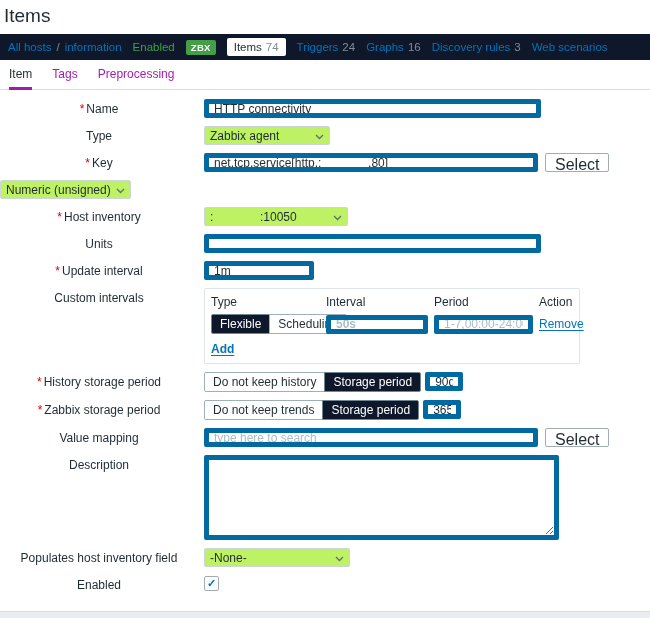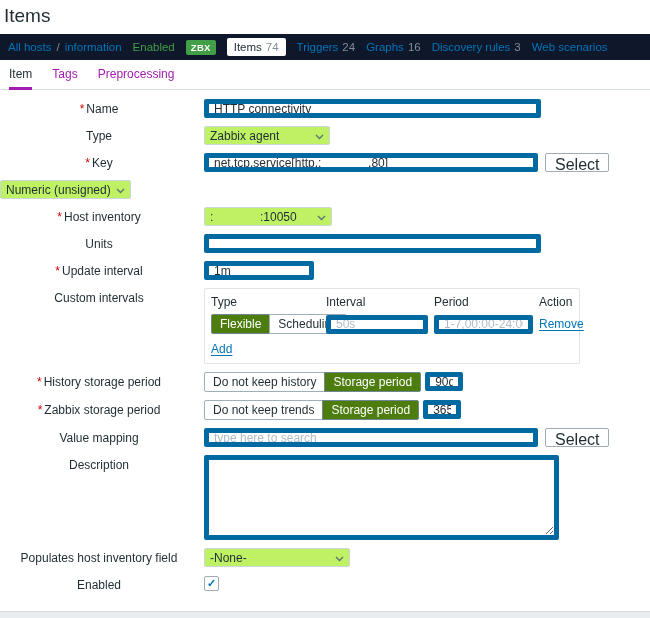--- a/index.html
+++ b/index.html
@@ -82,34 +82,34 @@
     color: #1f2c33; font-size: 16px; padding: 2px 9px; height: 19px;
     margin-left: 7px; cursor: pointer; font-family: "Liberation Sans", sans-serif;
   }
   
   .ci-box {
     border: 1px solid #dfe4e7; border-radius: 2px;
     width: 376px; padding: 6px 8px 7px 6px;
   }
   .ci-grid { display: grid; grid-template-columns: 115px 108px 105px auto; align-items: center; }
   .ci-head { margin-bottom: 5px; color: #1f2c33; }
-  .ci-input { width: 102px; }
+  .ci-input { width: 102px; font-weight: bold; }
   .ci-period { width: 99px; }
   .link-action { color: #0275b8; text-decoration: underline; text-underline-offset: 2px; cursor: pointer; }
-  .add-lnk { display: inline-block; margin-top: 8px; }
+  .add-lnk { display: inline-block; margin-top: 8px; font-weight: bold; }
   
   .seg-group { display: inline-flex; }
   .seg {
     border: 1px solid #9db0b9; background: #fff; color: #1f2c33;
     padding: 2px 8px; height: 20px; display: inline-flex; align-items: center;
     cursor: pointer; margin-left: -1px; font-size: 12px;
   }
   .seg:first-child { margin-left: 0; border-radius: 2px 0 0 2px; }
   .seg:last-child { border-radius: 0 2px 2px 0; }
-  .seg.on { background: #4d7c0f; border-color: #6f8793; color: #fff; }
+  .seg.on { background: #0f172a; border-color: #6f8793; color: #fff; }
   .tgl-val { width: 38px; margin-left: 4px; height: 20px; }
   textarea.desc { width: 355px; height: 85px; resize: both; }
   
   .checkbox {
     width: 15px; height: 15px; border: 1px solid #9fadb3; border-radius: 2px;
     display: inline-flex; align-items: center; justify-content: center;
     color: #0275b8; font-size: 11px; font-weight: bold; background: #fff; cursor: pointer;
     margin-top: 1px;
   }
   .footer-strip {
@@ -193,21 +193,21 @@
         <svg width="9" height="6" viewBox="0 0 9 6">
             <polyline points="1,1 4.5,4.5 8,1" fill="none" stroke="#5c6f78" stroke-width="1.3"></polyline>
           </svg>
       </span>
     </div>
   </div>
 
   <div class="row">
     <div class="lbl"><span class="star">*</span><span>Host inventory</span></div>
     <div class="fld">
-      <span class="select" style="width:128px">
+      <span class="select" style="width:144px">
         <span class="sel-text">:              :10050</span>
         <svg width="9" height="6" viewBox="0 0 9 6">
             <polyline points="1,1 4.5,4.5 8,1" fill="none" stroke="#5c6f78" stroke-width="1.3"></polyline>
           </svg>
       </span>
     </div>
   </div>
 
   <div class="row">
     <div class="lbl">Units</div>

